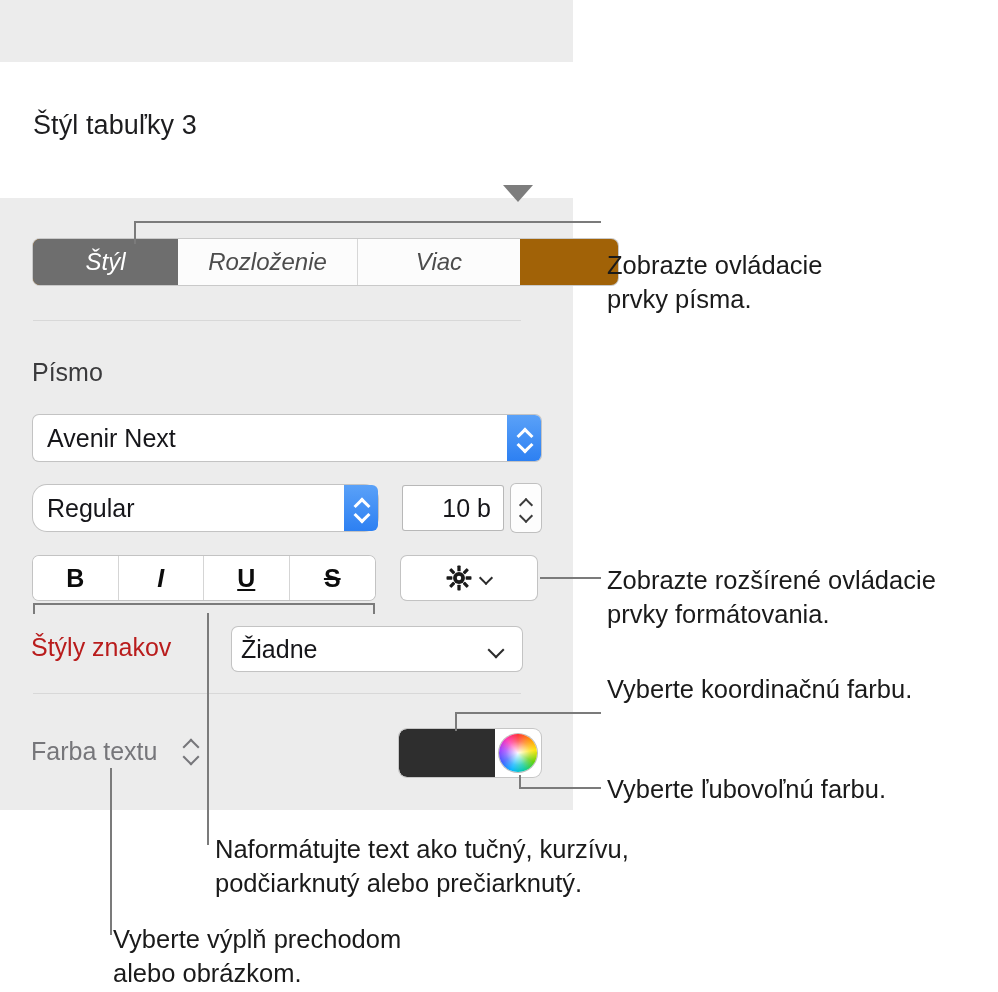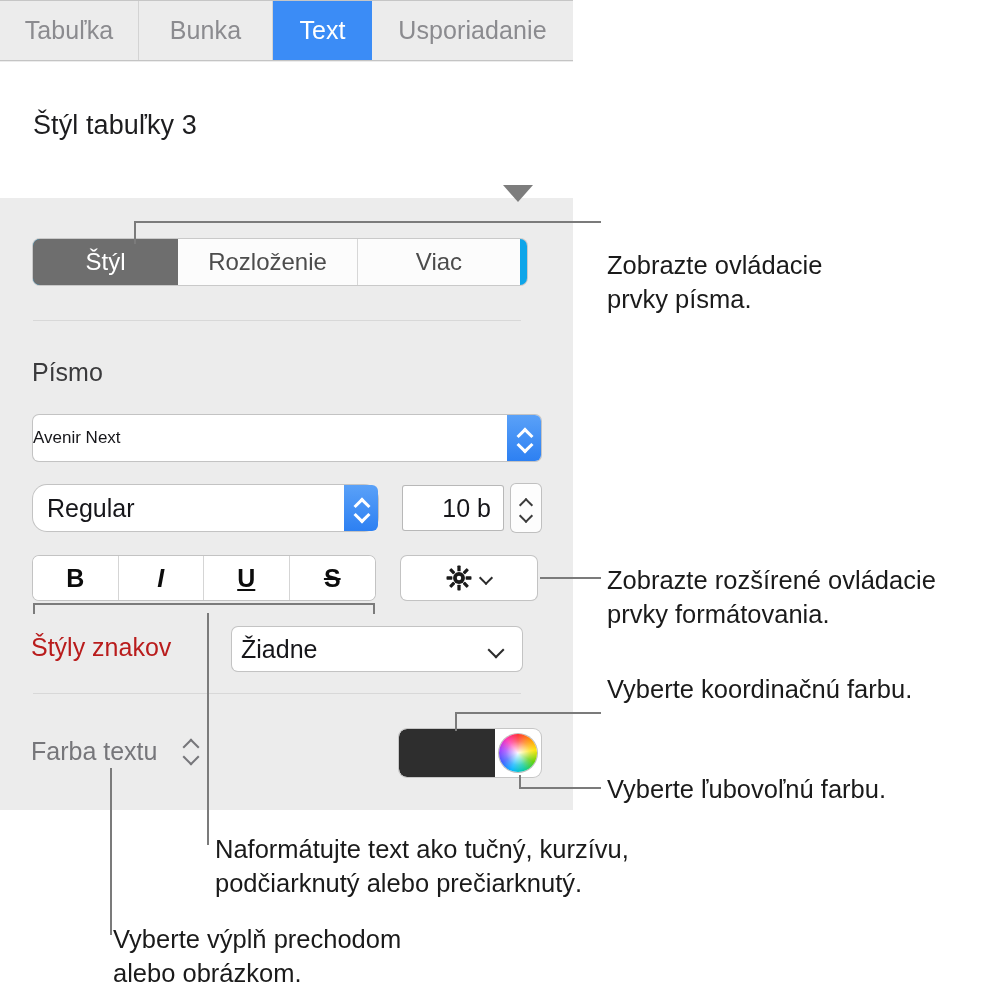--- a/index.html
+++ b/index.html
@@ -89,27 +89,28 @@
     border-left: 15px solid transparent;
     border-right: 15px solid transparent;
     border-top: 17px solid #7d7d7d;
   }
 
   
   #segmented-control {
     position: absolute;
     left: 33px;
     top: 239px;
-    width: 494px;
+    width: 585px;
     height: 46px;
     border-radius: 7px;
     overflow: hidden;
     display: flex;
     box-shadow: 0 0 0 1px #c9c9c9;
-    background: #0ea5e9;
+    background: #a16207;
+    font-style: italic;
   }
   .seg {
     display: flex;
     align-items: center;
     justify-content: center;
     font-size: 24px;
     color: #4c4c4c;
     background: #fcfcfc;
     border-right: 1px solid #d7d7d7;
     box-sizing: border-box;
@@ -153,21 +154,22 @@
     top: 415px;
     width: 508px;
     height: 46px;
     background: #ffffff;
     border-radius: 6px;
     box-shadow: 0 0 0 1px #c3c3c3, 0 1px 1px rgba(0,0,0,0.06);
     display: flex;
     align-items: center;
   }
   #font-family-value {
-    font-size: 17px;
+    margin-left: 14px;
+    font-size: 25px;
     color: #16161a;
   }
   .stepper-blue {
     position: absolute;
     right: 0;
     top: 0;
     width: 34px;
     height: 46px;
     background: linear-gradient(#5aa1f8, #2d80f2);
     border-radius: 0 6px 6px 0;
@@ -454,26 +456,20 @@
 </head>
 <body>
 
 <div id="inspector-panel">
 
   <div id="style-title-row">
     <div id="style-title">Štýl tabuľky 3</div>
     <div id="style-dropdown-arrow"></div>
   </div>
 
-  <div id="tab-bar">
-    <div class="tab" id="tab-tabulka">Tabuľka</div>
-    <div class="tab" id="tab-bunka">Bunka</div>
-    <div class="tab active" id="tab-text">Text</div>
-    <div class="tab" id="tab-usporiadanie">Usporiadanie</div>
-  </div>
 
   <div id="segmented-control">
     <div class="seg active" id="seg-styl">Štýl</div>
     <div class="seg" id="seg-rozlozenie">Rozloženie</div>
     <div class="seg" id="seg-viac">Viac</div>
   </div>
 
   <div class="hr-divider" id="divider-1"></div>
 
   <div id="pismo-label">Písmo</div>

